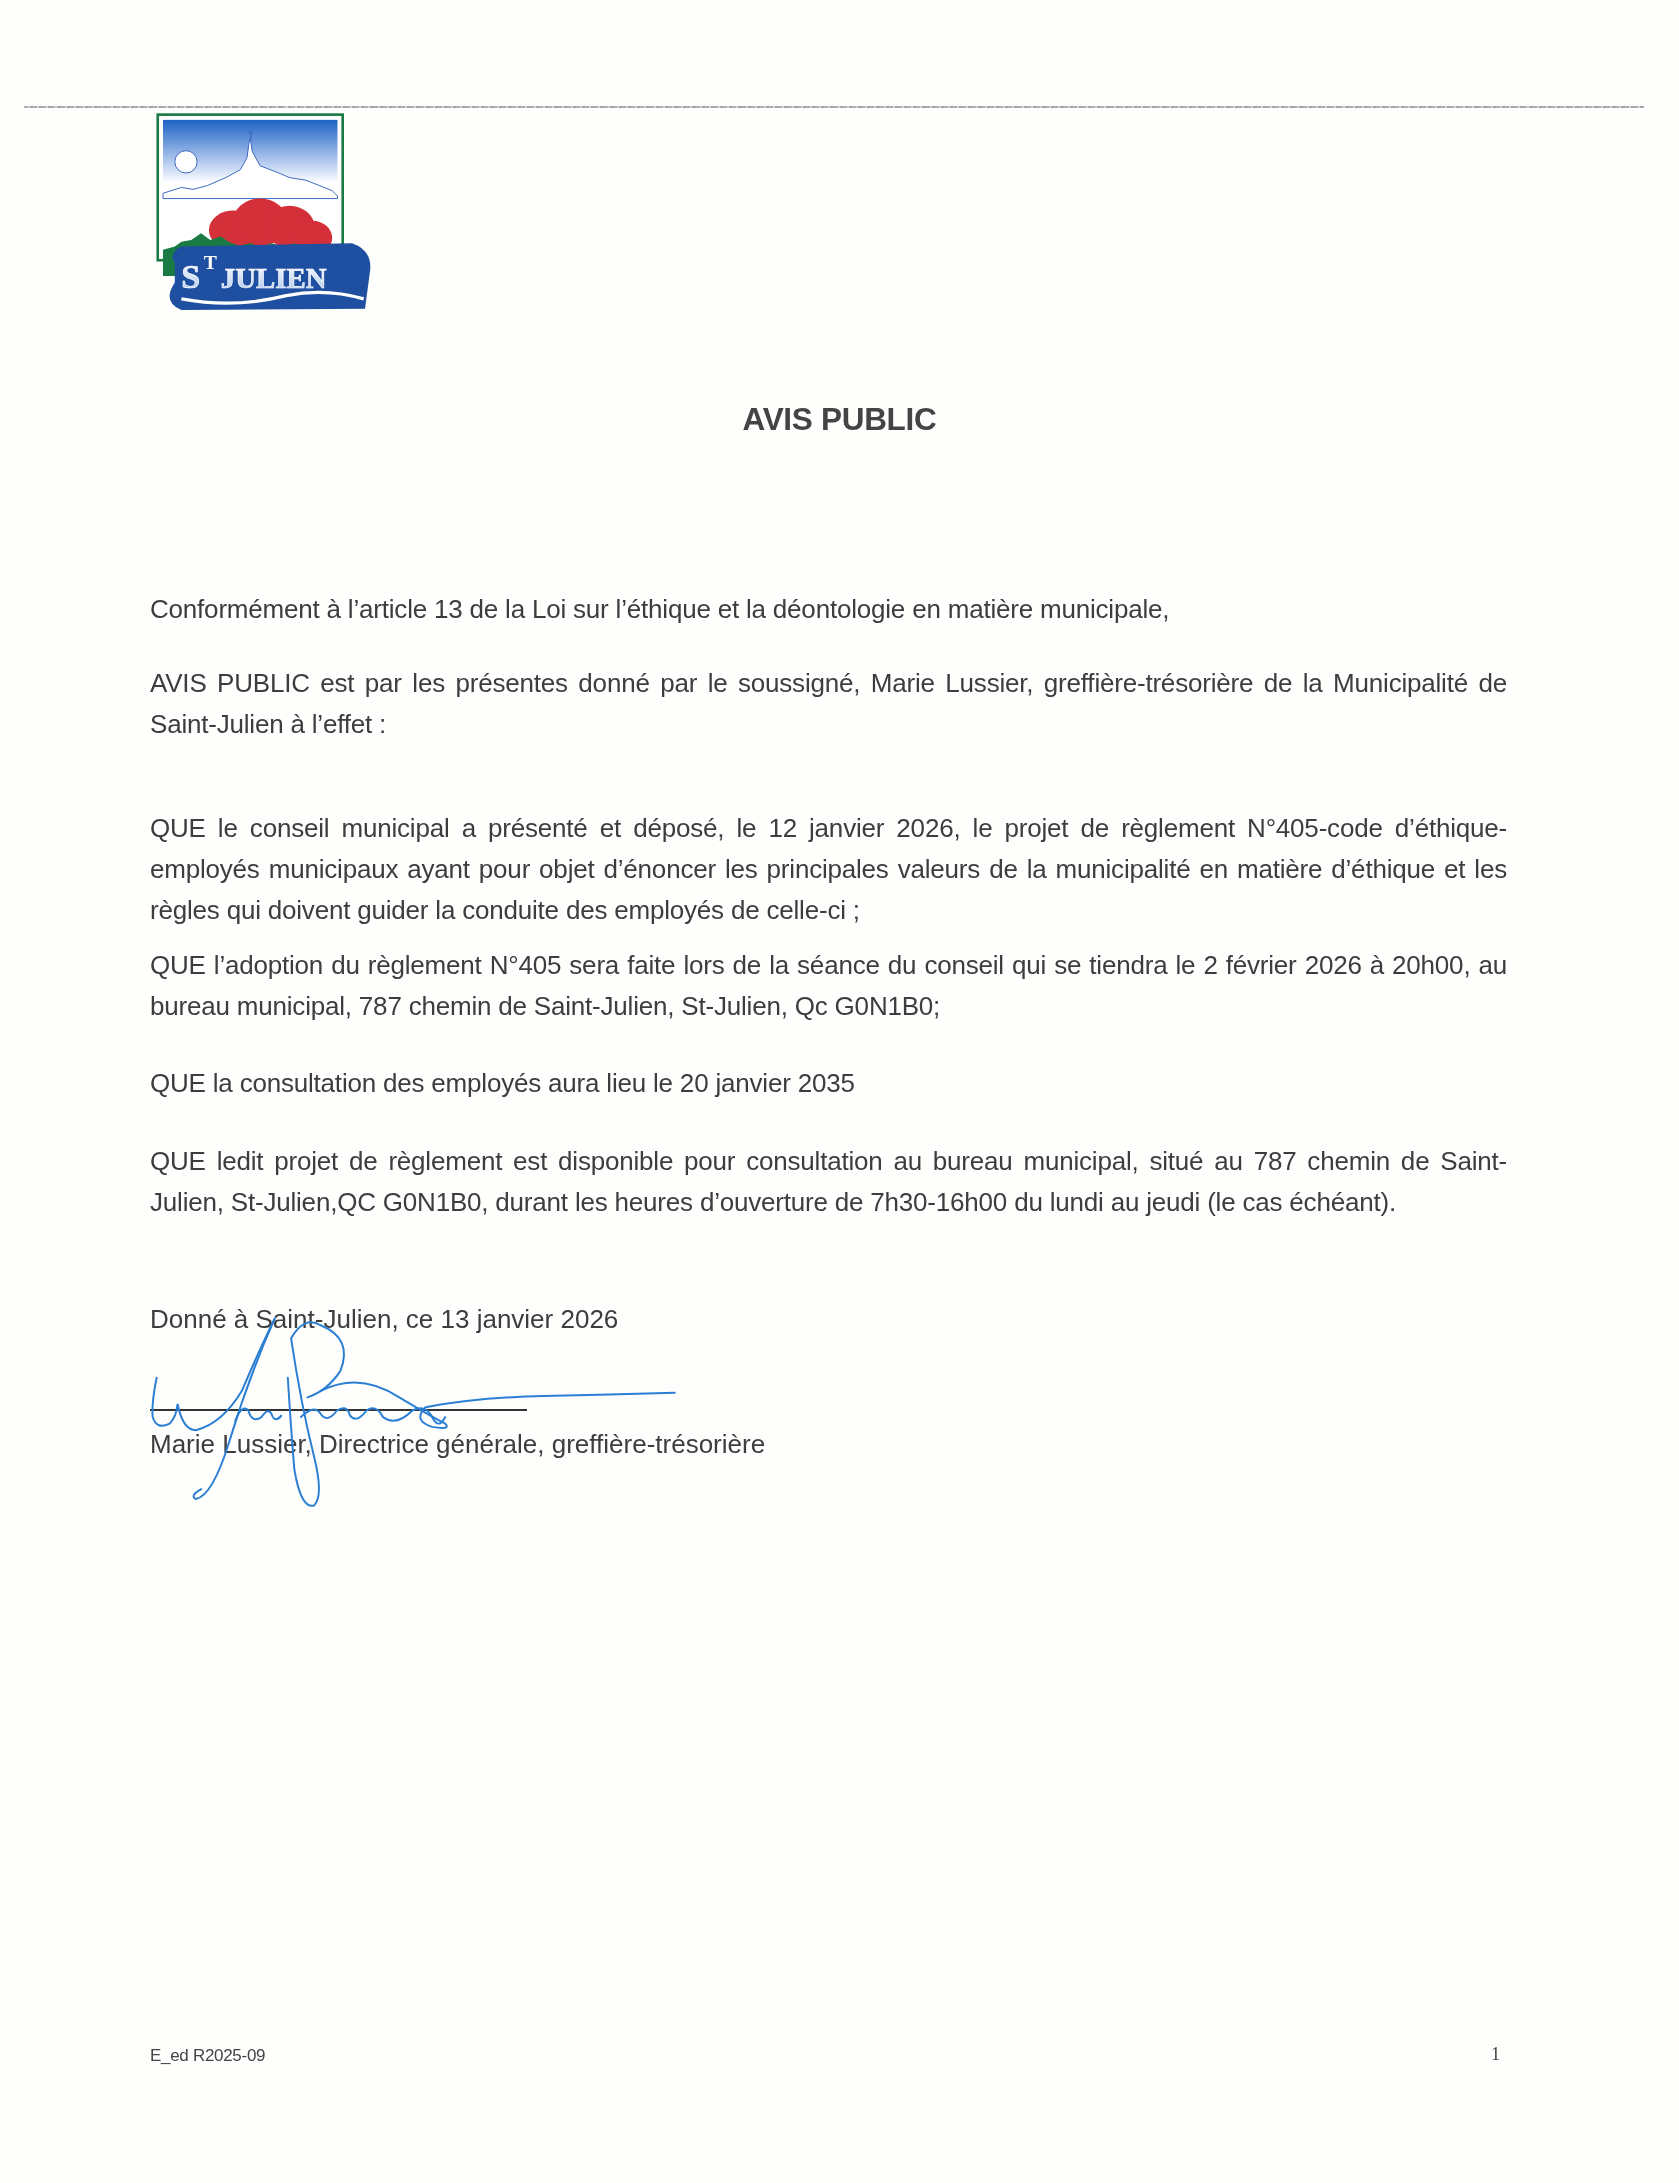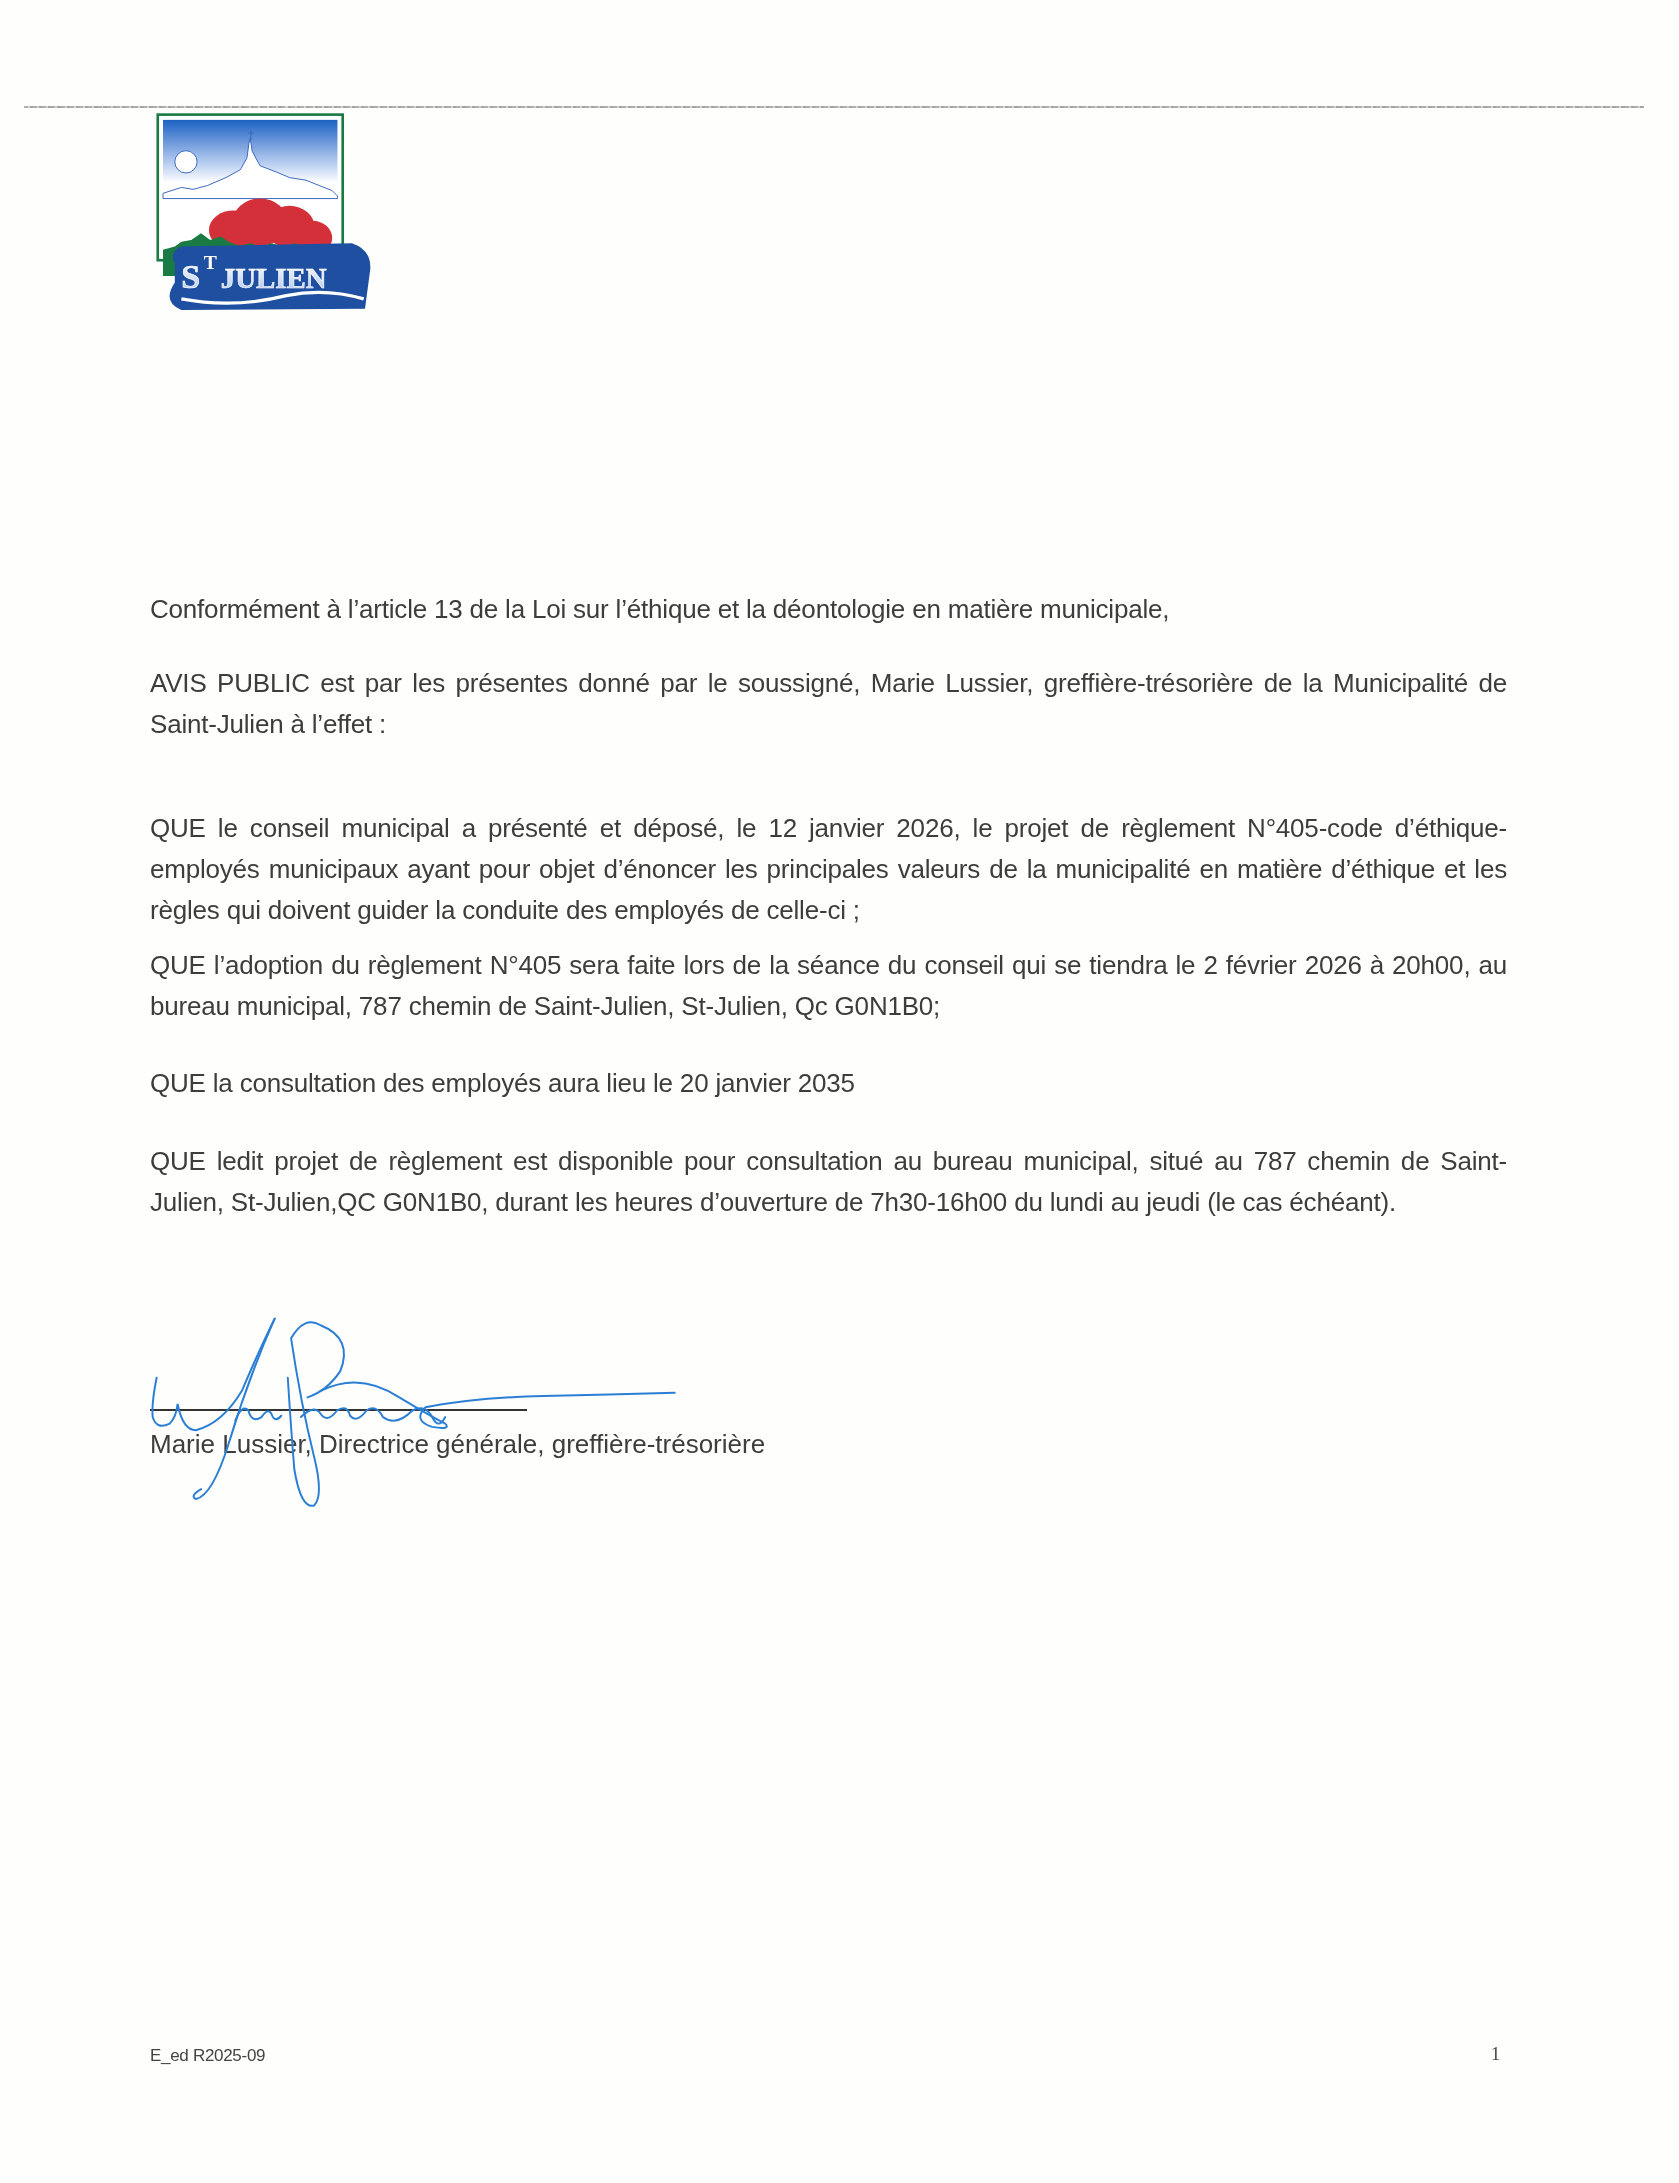--- a/index.html
+++ b/index.html
@@ -70,30 +70,32 @@
   </g>
 
   <path d="M30 230 Q20 215 40 205 L300 200 Q330 210 328 240 L320 300 L40 302 Q10 290 30 260 Z" fill="#1f4fa0"></path>
   <text x="40" y="268" font-family="Liberation Serif, serif" font-weight="bold" font-size="52" fill="url(#txtg)" stroke="#ffffff" stroke-width="1">S</text>
   <text x="74" y="240" font-family="Liberation Serif, serif" font-weight="bold" font-size="30" fill="#ffffff">T</text>
   <text x="100" y="268" font-family="Liberation Serif, serif" font-weight="bold" font-size="44" fill="url(#txtg)" stroke="#ffffff" stroke-width="1">JULIEN</text>
   <path d="M40 285 Q120 300 200 280 Q260 268 318 285" fill="none" stroke="#ffffff" stroke-width="5"></path>
 </svg>
 
 <div class="titles">
+  <div>AVIS PUBLIC</div>
 </div>
 
 <div class="para last-left" style="top:589px;">Conformément à l’article 13 de la Loi sur l’éthique et la déontologie en matière municipale,</div>
 <div class="para last-left" style="top:663px;">AVIS PUBLIC est par les présentes donné par le soussigné, Marie Lussier, greffière-trésorière de la Municipalité de Saint-Julien à l’effet :</div>
 <div class="para last-left" style="top:784px;margin-top:24px;">QUE le conseil municipal a présenté et déposé, le 12 janvier 2026, le projet de règlement N°405-code d’éthique-employés municipaux ayant pour objet d’énoncer les principales valeurs de la municipalité en matière d’éthique et les règles qui doivent guider la conduite des employés de celle-ci ;</div>
 <div class="para last-left" style="top:945px;">QUE l’adoption du règlement N°405 sera faite lors de la séance du conseil qui se tiendra le 2 février 2026 à 20h00, au bureau municipal, 787 chemin de Saint-Julien, St-Julien, Qc G0N1B0;</div>
 <div class="para last-left" style="top:1063px;">QUE la consultation des employés aura lieu le 20 janvier 2035</div>
 <div class="para last-left" style="top:1141px;">QUE ledit projet de règlement est disponible pour consultation au bureau municipal, situé au 787 chemin de Saint-Julien, St-Julien,QC G0N1B0, durant les heures d’ouverture de 7h30-16h00 du lundi au jeudi (le cas échéant).</div>
 
 <div class="sig-block">
+  <div class="sig-date">Donné à Saint-Julien, ce 13 janvier 2026</div>
   <div class="sig-rule"></div>
   <div class="sig-name">Marie Lussier, Directrice générale, greffière-trésorière</div>
   <svg class="signature" viewBox="0 0 1000 340">
     <g fill="none" stroke="#2a7fd4" stroke-width="3" stroke-linecap="round">
       <path d="M10 120 Q2 160 4 180 Q10 200 30 190 Q40 180 42 160 Q50 200 70 200 Q110 190 140 140 Q170 70 190 30"></path>
       <path d="M190 30 Q150 120 120 220 Q95 300 70 305 Q60 300 78 290"></path>
       <path d="M130 185 Q140 160 150 170 Q155 190 170 180 Q180 165 185 175 Q190 190 200 178"></path>
       <path d="M210 120 Q215 200 220 260 Q230 320 250 315 Q265 300 250 240 Q230 160 215 60 Q235 25 260 40 Q310 60 290 110 Q270 140 240 150"></path>
       <path d="M230 180 Q250 160 260 175 Q270 190 285 170 Q300 160 305 178 Q315 190 330 170 Q345 160 355 180 Q375 195 400 170 Q420 160 430 180 Q440 200 450 180"></path>
       <path d="M260 140 Q320 110 380 150 Q430 180 450 190 Q460 200 430 195 Q400 185 420 165 Q500 150 600 148 Q700 146 800 143"></path>

